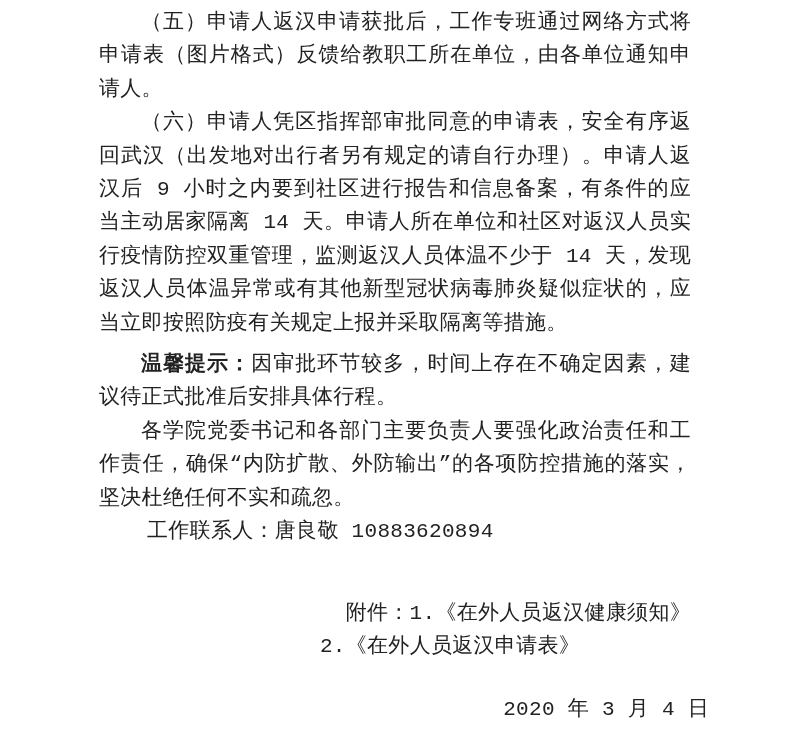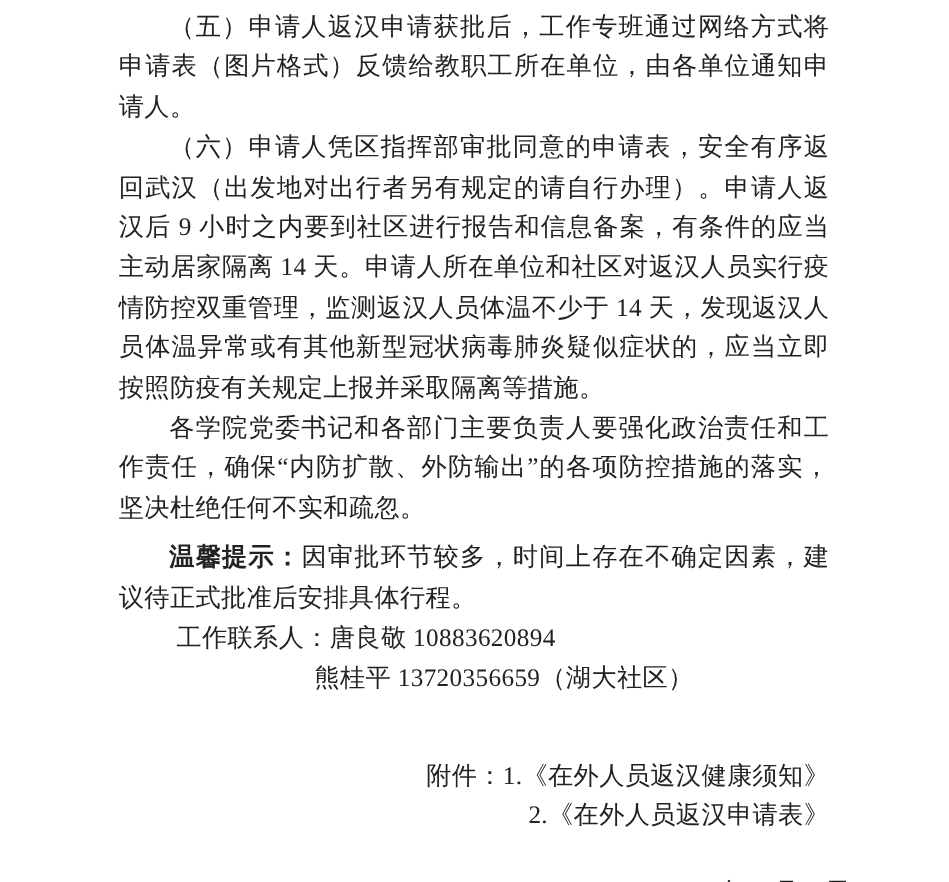--- a/index.html
+++ b/index.html
@@ -6,21 +6,21 @@
     margin: 0;
     padding: 0;
     background: #ffffff;
   }
   .page {
     position: relative;
     width: 791px;
     height: 735px;
     background: #ffffff;
     overflow: hidden;
-    font-family: Liberation Serif, serif;
+    font-family: Liberation Mono, monospace;
     color: #222222;
   }
   .doc {
     position: absolute;
     left: 99px;
     top: 6px;
     width: 592px;
   }
   .para {
     margin: 0;
@@ -29,44 +29,43 @@
     text-align: justify;
     letter-spacing: 0.3px;
     word-break: break-all;
   }
   .para.indent { text-indent: 42px; }
   .para.tip { margin-top: 8px; }
   .para.tip strong { font-weight: bold; }
   .para.contact1 { text-indent: 48px; text-align: left; }
   .para.contact2 { text-indent: 163px; text-align: left; }
   .para.attach  { margin-top: 48px; text-indent: 46px; text-align: right; }
-  .para.attach2 { text-indent: 110px; text-align: right; }
+  .para.attach2 { text-indent: 110px; text-align: center; }
   .para.date {
     margin-top: 30px;
     text-align: right;
     margin-right: -18px;
   }
 </style>
 </head>
 <body>
 
 <div class="page">
   <div class="doc">
 
     <p class="para indent">（五）申请人返汉申请获批后，工作专班通过网络方式将申请表（图片格式）反馈给教职工所在单位，由各单位通知申请人。</p>
 
     <p class="para indent">（六）申请人凭区指挥部审批同意的申请表，安全有序返回武汉（出发地对出行者另有规定的请自行办理）。申请人返汉后 9 小时之内要到社区进行报告和信息备案，有条件的应当主动居家隔离 14 天。申请人所在单位和社区对返汉人员实行疫情防控双重管理，监测返汉人员体温不少于 14 天，发现返汉人员体温异常或有其他新型冠状病毒肺炎疑似症状的，应当立即按照防疫有关规定上报并采取隔离等措施。</p>
 
+    <p class="para indent tip"><strong>温馨提示：</strong><span>因审批环节较多，时间上存在不确定因素，建议待正式批准后安排具体行程。</span></p>
+
     <p class="para indent">各学院党委书记和各部门主要负责人要强化政治责任和工作责任，确保“内防扩散、外防输出”的各项防控措施的落实，坚决杜绝任何不实和疏忽。</p>
-
-    <p class="para indent tip"><strong>温馨提示：</strong><span>因审批环节较多，时间上存在不确定因素，建议待正式批准后安排具体行程。</span></p>
 
     <p class="para contact1"><span>工作联系人：</span><span>唐良敬 10883620894</span></p>
 
-    <p class="para contact2"><span>熊桂平 13720356659（湖大社区）</span></p>
 
     <p class="para attach"><span>附件：</span><span>1.《在外人员返汉健康须知》</span></p>
 
     <p class="para attach2"><span>2.《在外人员返汉申请表》</span></p>
 
     <p class="para date">2020 年 3 月 4 日</p>
 
   </div>
 </div>
 

